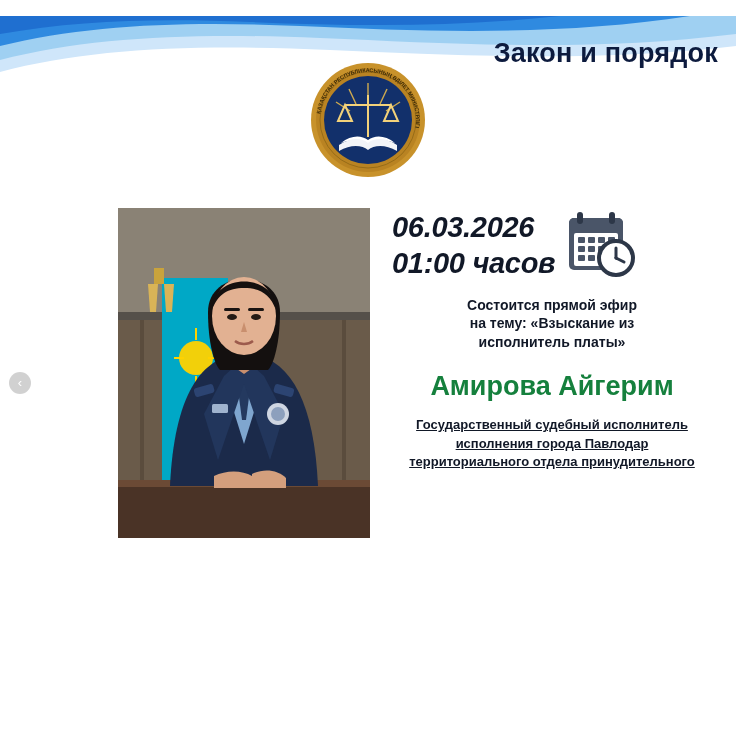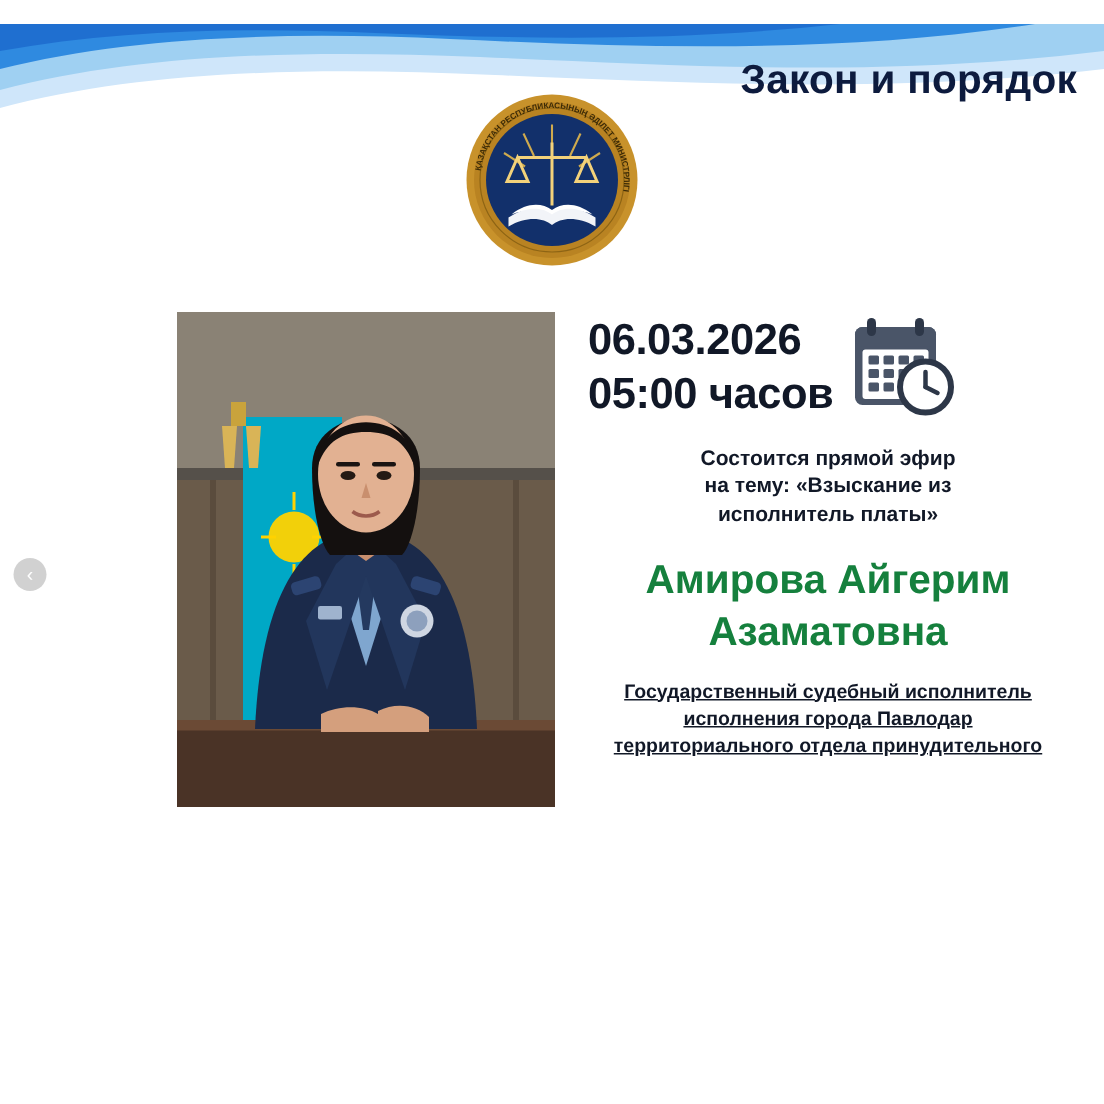--- a/index.html
+++ b/index.html
@@ -72,20 +72,21 @@
     left: 392px;
     top: 192px;
     width: 320px;
     text-align: center;
   }
   .date-row {
     display: flex;
     align-items: flex-start;
     justify-content: flex-start;
     gap: 10px;
+    font-style: italic;
   }
   .date-block {
     text-align: left;
     color: #111827;
     font-size: 29px;
     font-weight: bold;
     line-height: 1.24;
     letter-spacing: -0.3px;
     padding-top: 2px;
   }
@@ -251,21 +252,21 @@
       <path d="M96,268 C108,262 124,262 134,268 L134,280 L96,280 Z" fill="#d49f7d"></path>
       <path d="M134,266 C146,260 160,262 168,270 L168,280 L134,280 Z" fill="#d49f7d"></path>
     </svg>
   </div>
 
   <div class="info">
 
     <div class="date-row">
       <div class="date-block">
         <div>06.03.2026</div>
-        <div>05:00 часов</div>
+        <div>01:00 часов</div>
       </div>
       <div class="cal-icon">
         <svg width="72" height="70" viewBox="0 0 72 70" xmlns="http://www.w3.org/2000/svg">
           <rect x="4" y="8" width="54" height="52" rx="5" fill="#4a5568"></rect>
           <rect x="4" y="8" width="54" height="13" rx="5" fill="#4a5568"></rect>
           <rect x="9" y="23" width="44" height="33" rx="2" fill="#ffffff"></rect>
           <rect x="12" y="2" width="6" height="12" rx="3" fill="#2d3748"></rect>
           <rect x="44" y="2" width="6" height="12" rx="3" fill="#2d3748"></rect>
           <g fill="#4a5568">
             <rect x="13" y="27" width="7" height="6" rx="1"></rect>
@@ -288,21 +289,20 @@
     </div>
 
     <div class="topic">
       <div>Состоится прямой эфир</div>
       <div>на тему: «Взыскание из</div>
       <div>исполнитель платы»</div>
     </div>
 
     <div class="person-name">
       <div>Амирова Айгерим</div>
-      <div>Азаматовна</div>
     </div>
 
     <div class="person-title">
       <div>Государственный судебный исполнитель</div>
       <div>исполнения города Павлодар</div>
       <div>территориального отдела принудительного</div>
     </div>
 
   </div>
 

